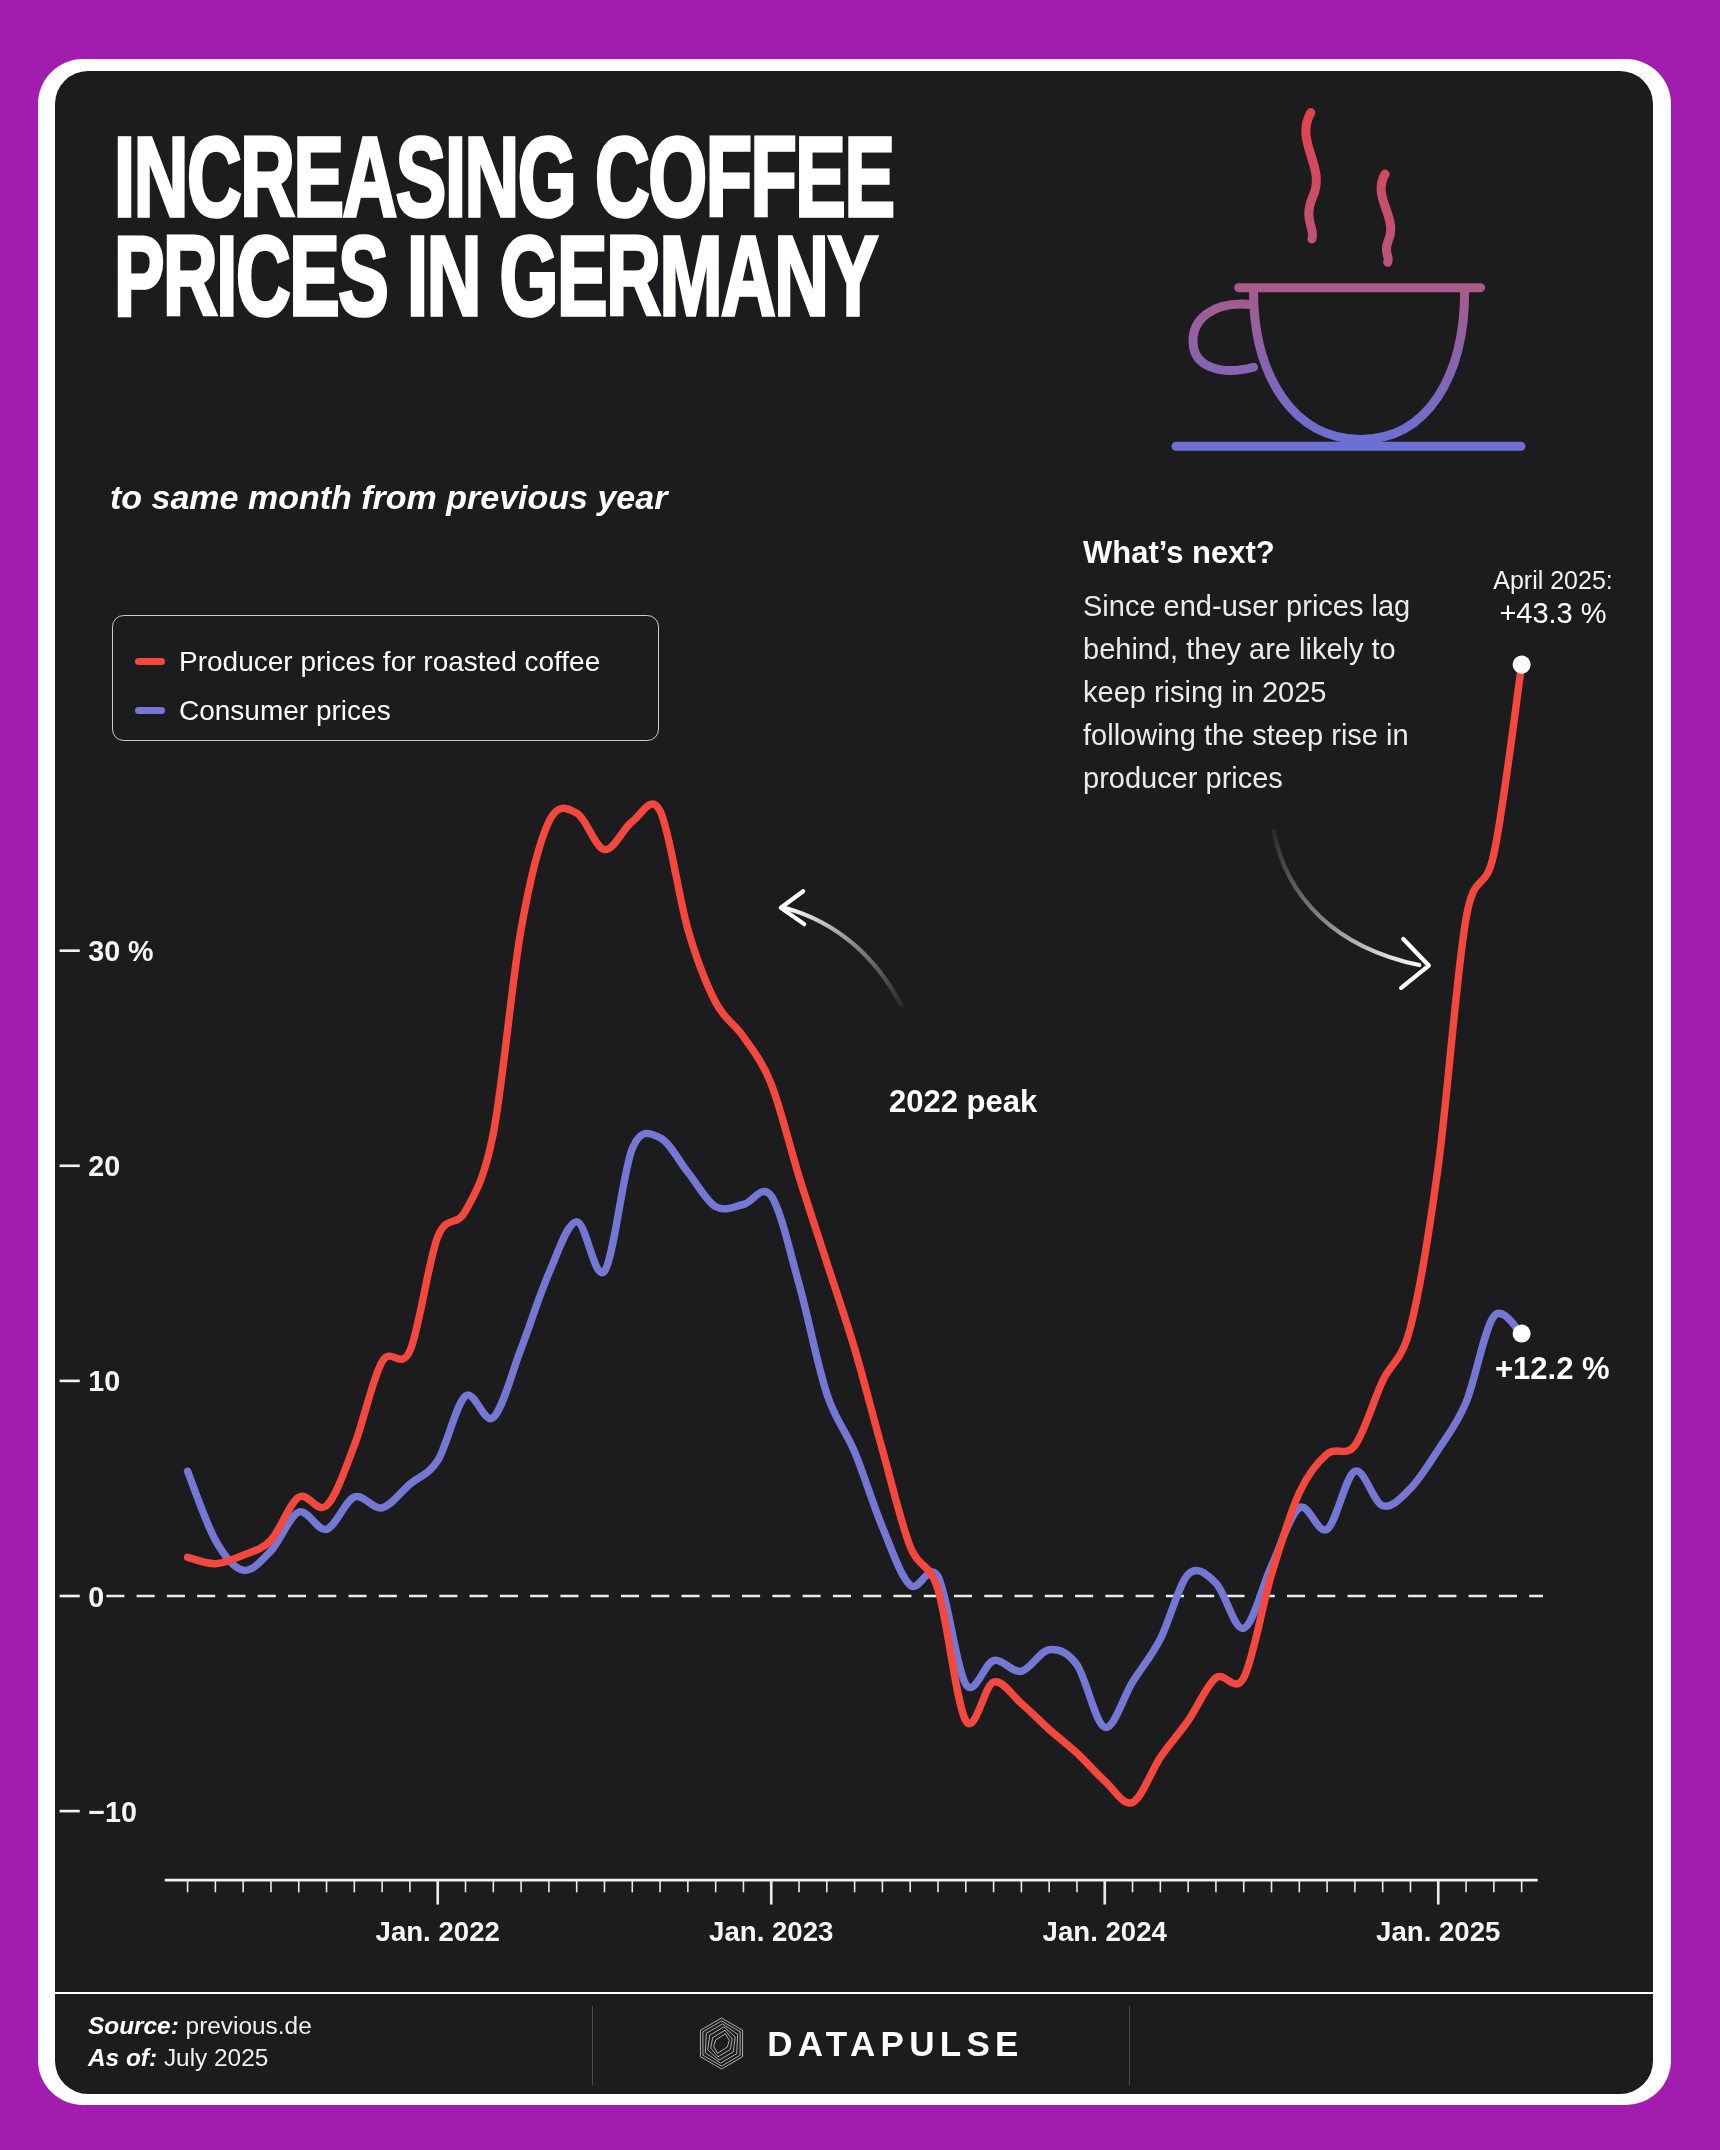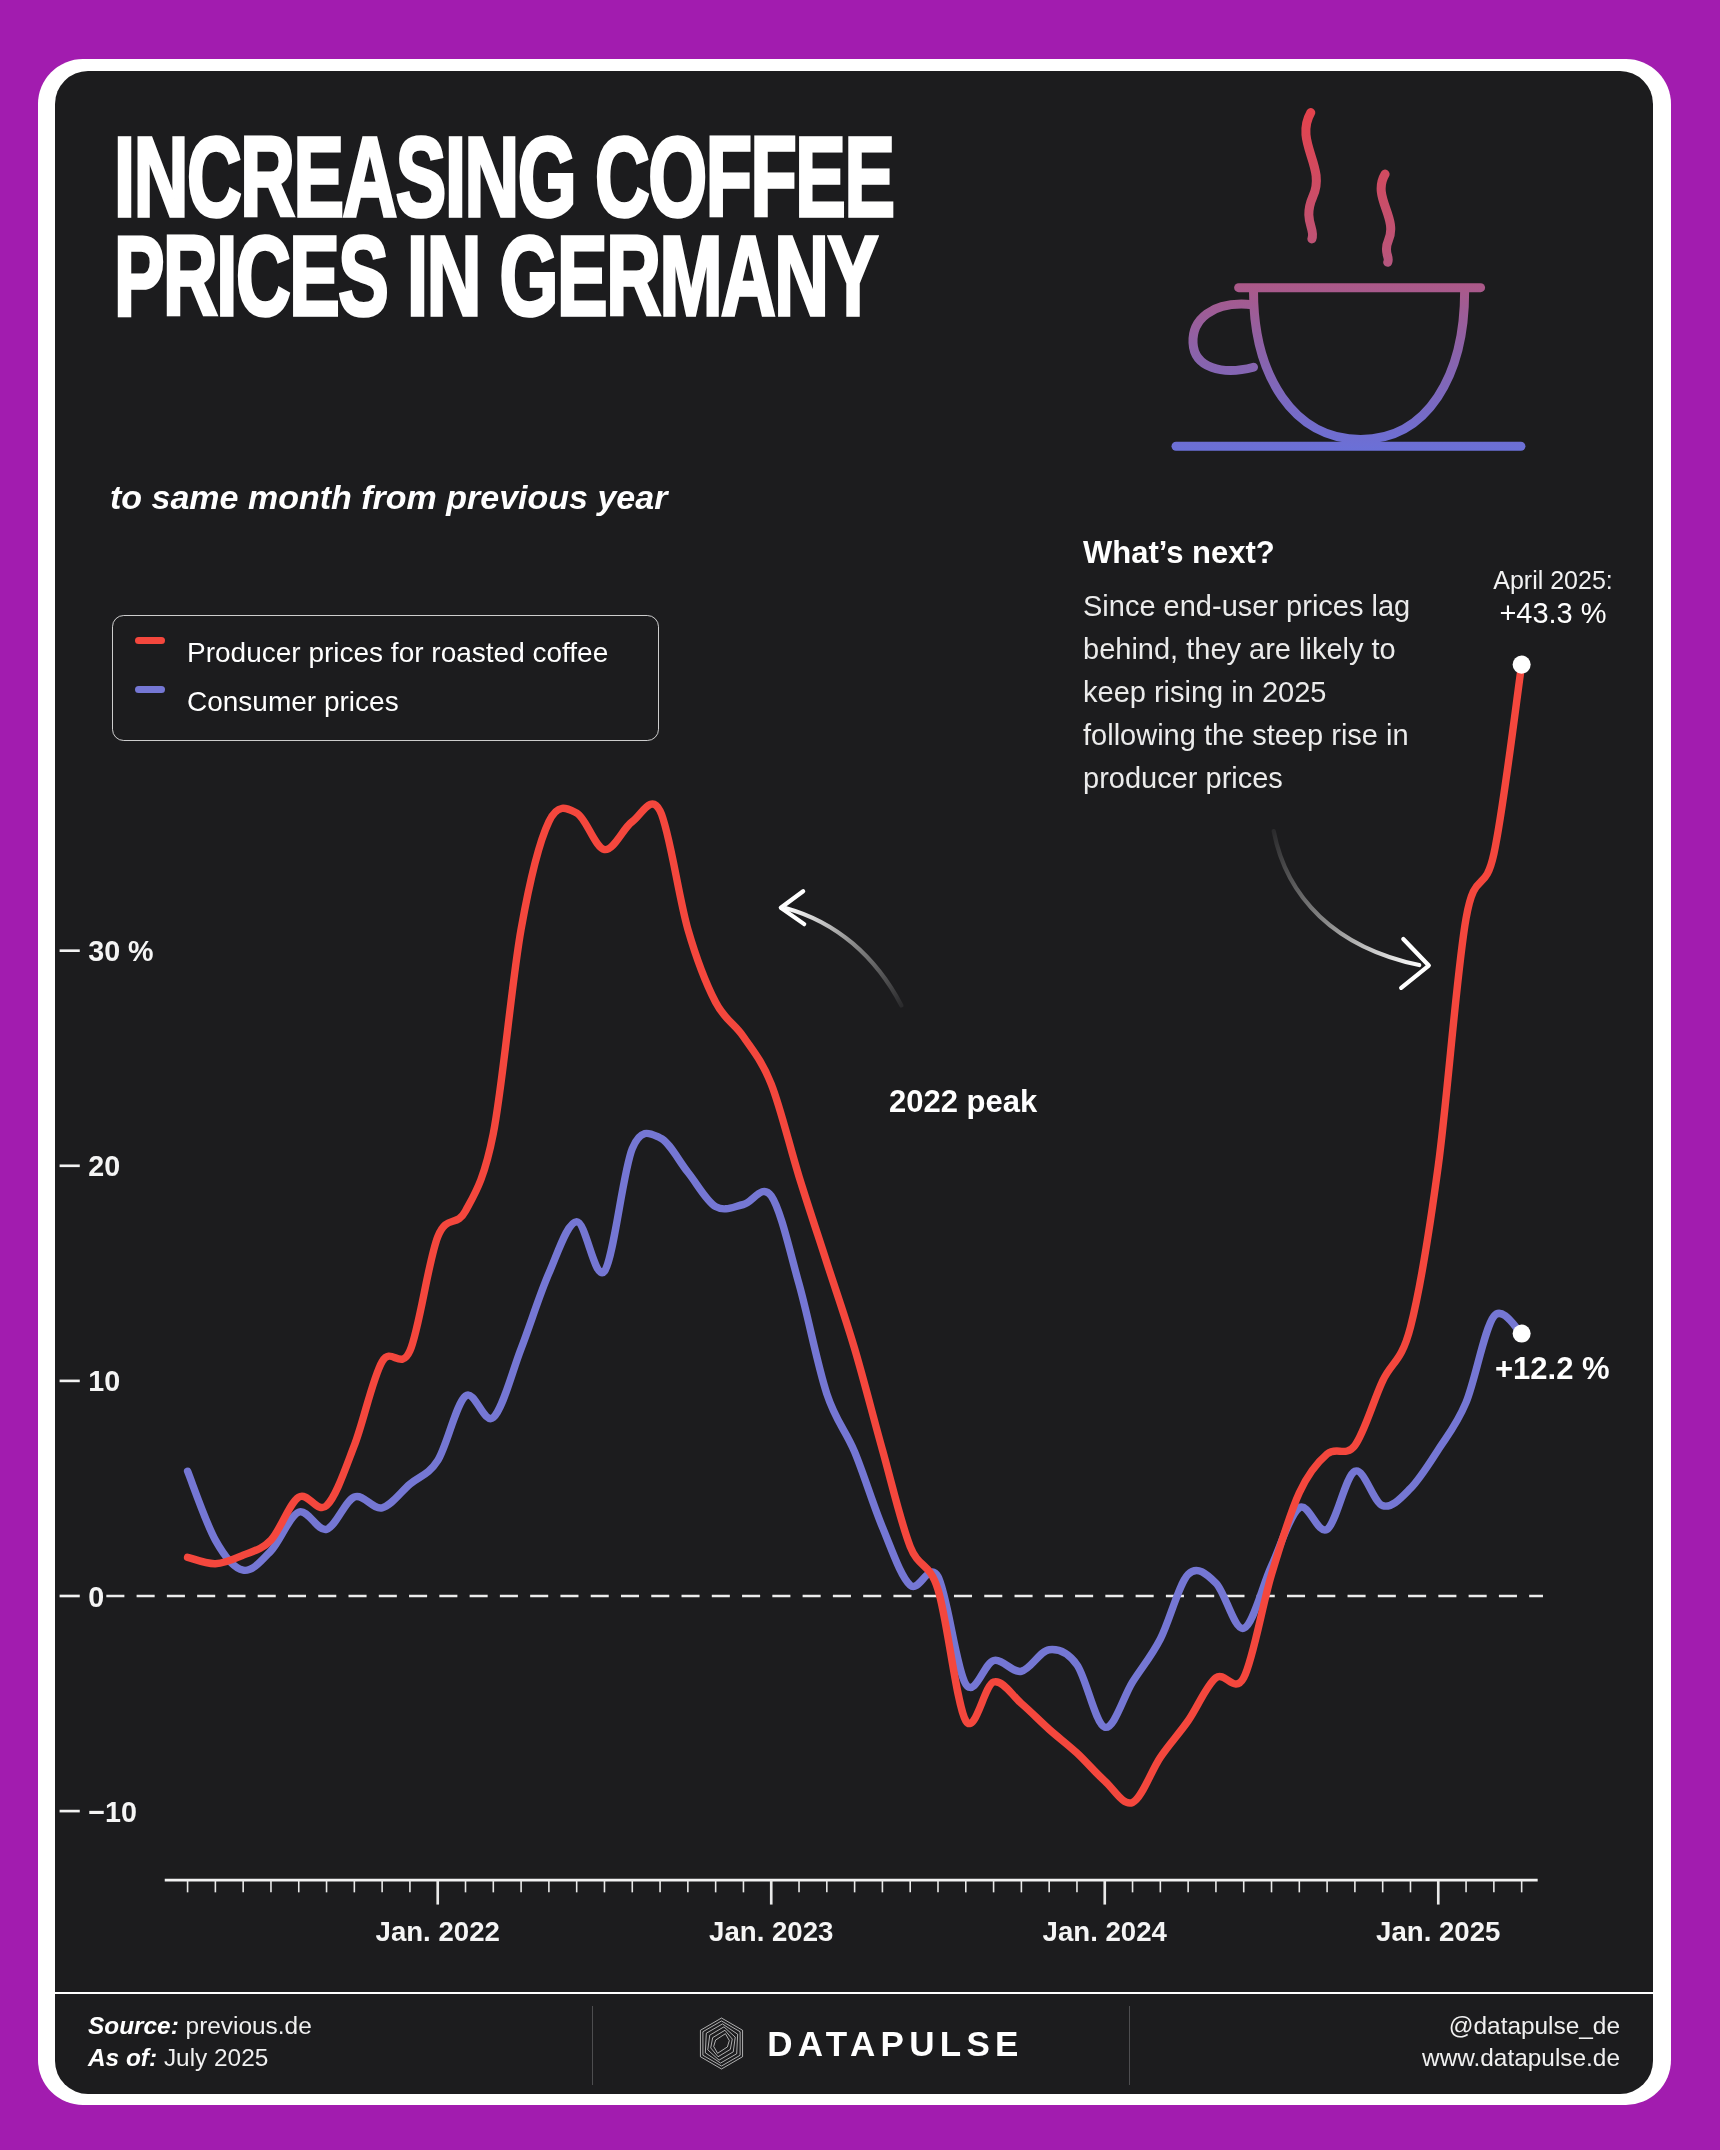--- a/index.html
+++ b/index.html
@@ -10,21 +10,21 @@
   .card{position:absolute;left:55px;top:71px;width:1598px;height:2023px;
         background:#1c1c1e;border-radius:33px;}
   .abs{position:absolute;}
   .title-line{font-weight:700;font-size:113px;line-height:1;letter-spacing:-2.1px;
         -webkit-text-stroke:3.7px #fff;white-space:nowrap;
         transform:scaleX(.67);transform-origin:0 0;}
   .subtitle{font-size:34px;font-weight:700;line-height:49px;white-space:nowrap;}
   .subtitle .it{font-style:italic;}
   .legend-box{border:1.6px solid rgba(255,255,255,.78);border-radius:11.7px;
         box-sizing:border-box;padding:21px 0 0 22px;}
-  .legend-row{display:flex;height:49px;gap:8px;}
+  .legend-row{display:flex;align-items:center;height:49px;}
   .legend-dash{width:30px;height:7.4px;border-radius:4.2px;margin-right:14px;flex:0 0 auto;}
   .legend-label{font-size:28px;color:#fff;}
   .ann-title{font-size:31px;font-weight:700;color:#fff;margin:0 0 14px 0;}
   .ann-body{font-size:29px;line-height:43px;color:#ebebeb;}
   .end-label-top{font-size:25px;color:#f2f2f2;line-height:32px;}
   .end-label-big{font-size:29px;font-weight:400;color:#fff;line-height:35px;}
   .plus-label{font-size:31px;font-weight:700;color:#fff;}
   .ytick{fill:#f5f5f5;font-family:"Liberation Sans",sans-serif;font-size:54px;font-weight:700;}
   .xtick{fill:#f5f5f5;font-family:"Liberation Sans",sans-serif;font-size:52px;font-weight:700;text-anchor:middle;}
   .footer{position:absolute;left:55px;top:1992px;width:1598px;height:101px;
@@ -210,19 +210,15 @@
             <polygon points="52,15 83,36 81,76 48,95 17,74 19,34"></polygon>
             <polygon points="55,21 78,42 74,72 45,89 22,68 26,38"></polygon>
             <polygon points="57,28 72,46 68,67 43,82 28,64 32,43"></polygon>
             <polygon points="58,35 66,49 62,62 42,75 34,61 38,48"></polygon>
           </g>
         </svg>
         <span class="brand-name">DATAPULSE</span>
       </div>
     </div>
 
-    <div class="footer-col" style="right:33px;padding-top:16px;text-align:right;">
-      <div class="f-text">@datapulse_de</div>
-      <div class="f-text">www.datapulse.de</div>
-    </div>
   </div>
 </div>
 
 
 </body></html>

